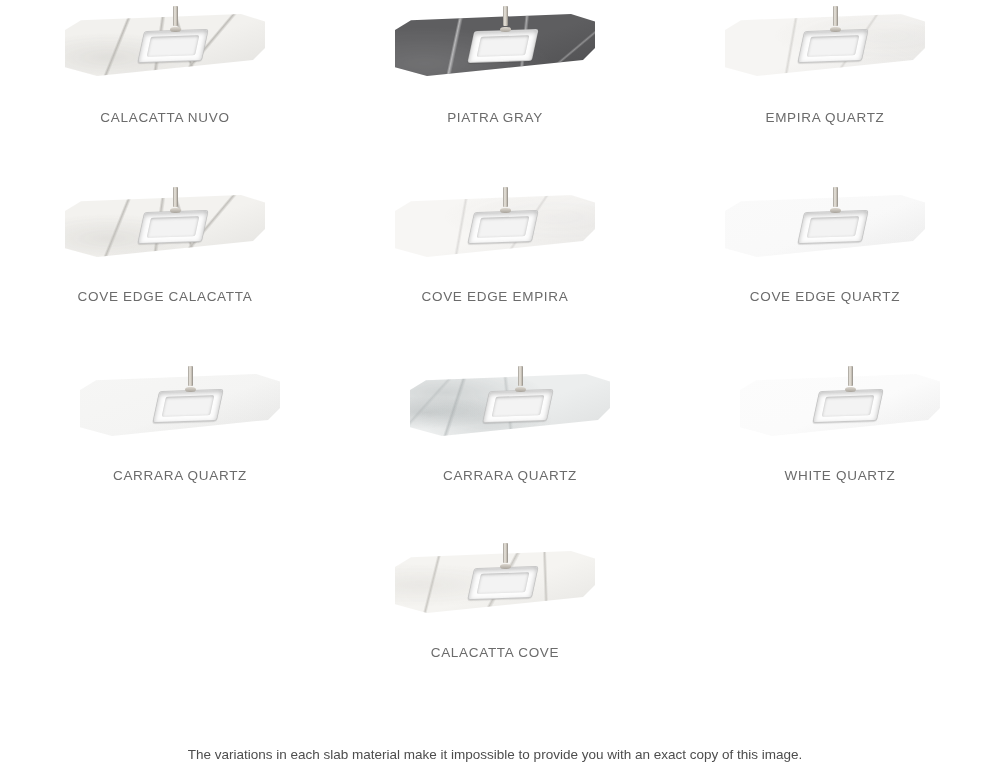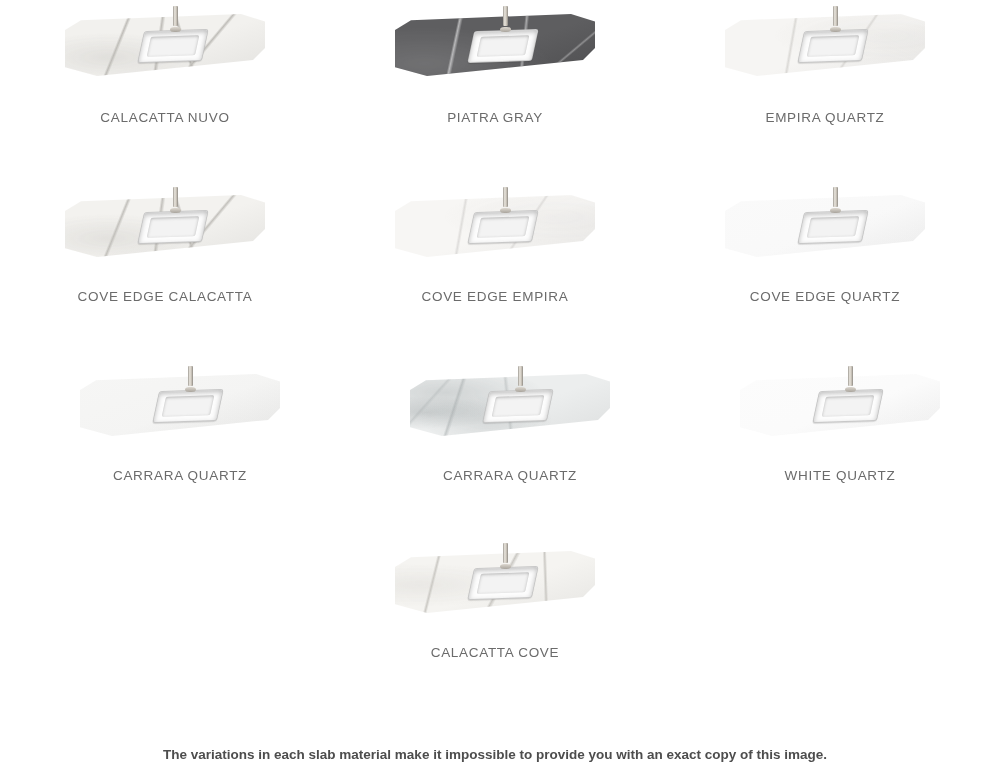--- a/index.html
+++ b/index.html
@@ -141,21 +141,21 @@
   .disclaimer {
     position: absolute;
     left: 0;
     right: 0;
     bottom: 16px;
     text-align: center;
     font-size: 13.5px;
     line-height: 19px;
     color: #4d4d4d;
   }
-  .disclaimer div { padding: 0 40px; font-weight: bold; }
+  .disclaimer div { padding: 0 40px; }
 </style>
 </head>
 <body>
 
 <div class="sheet">
 
   <div class="grid">
 
     <div class="row row-1">
       <div class="cell">

